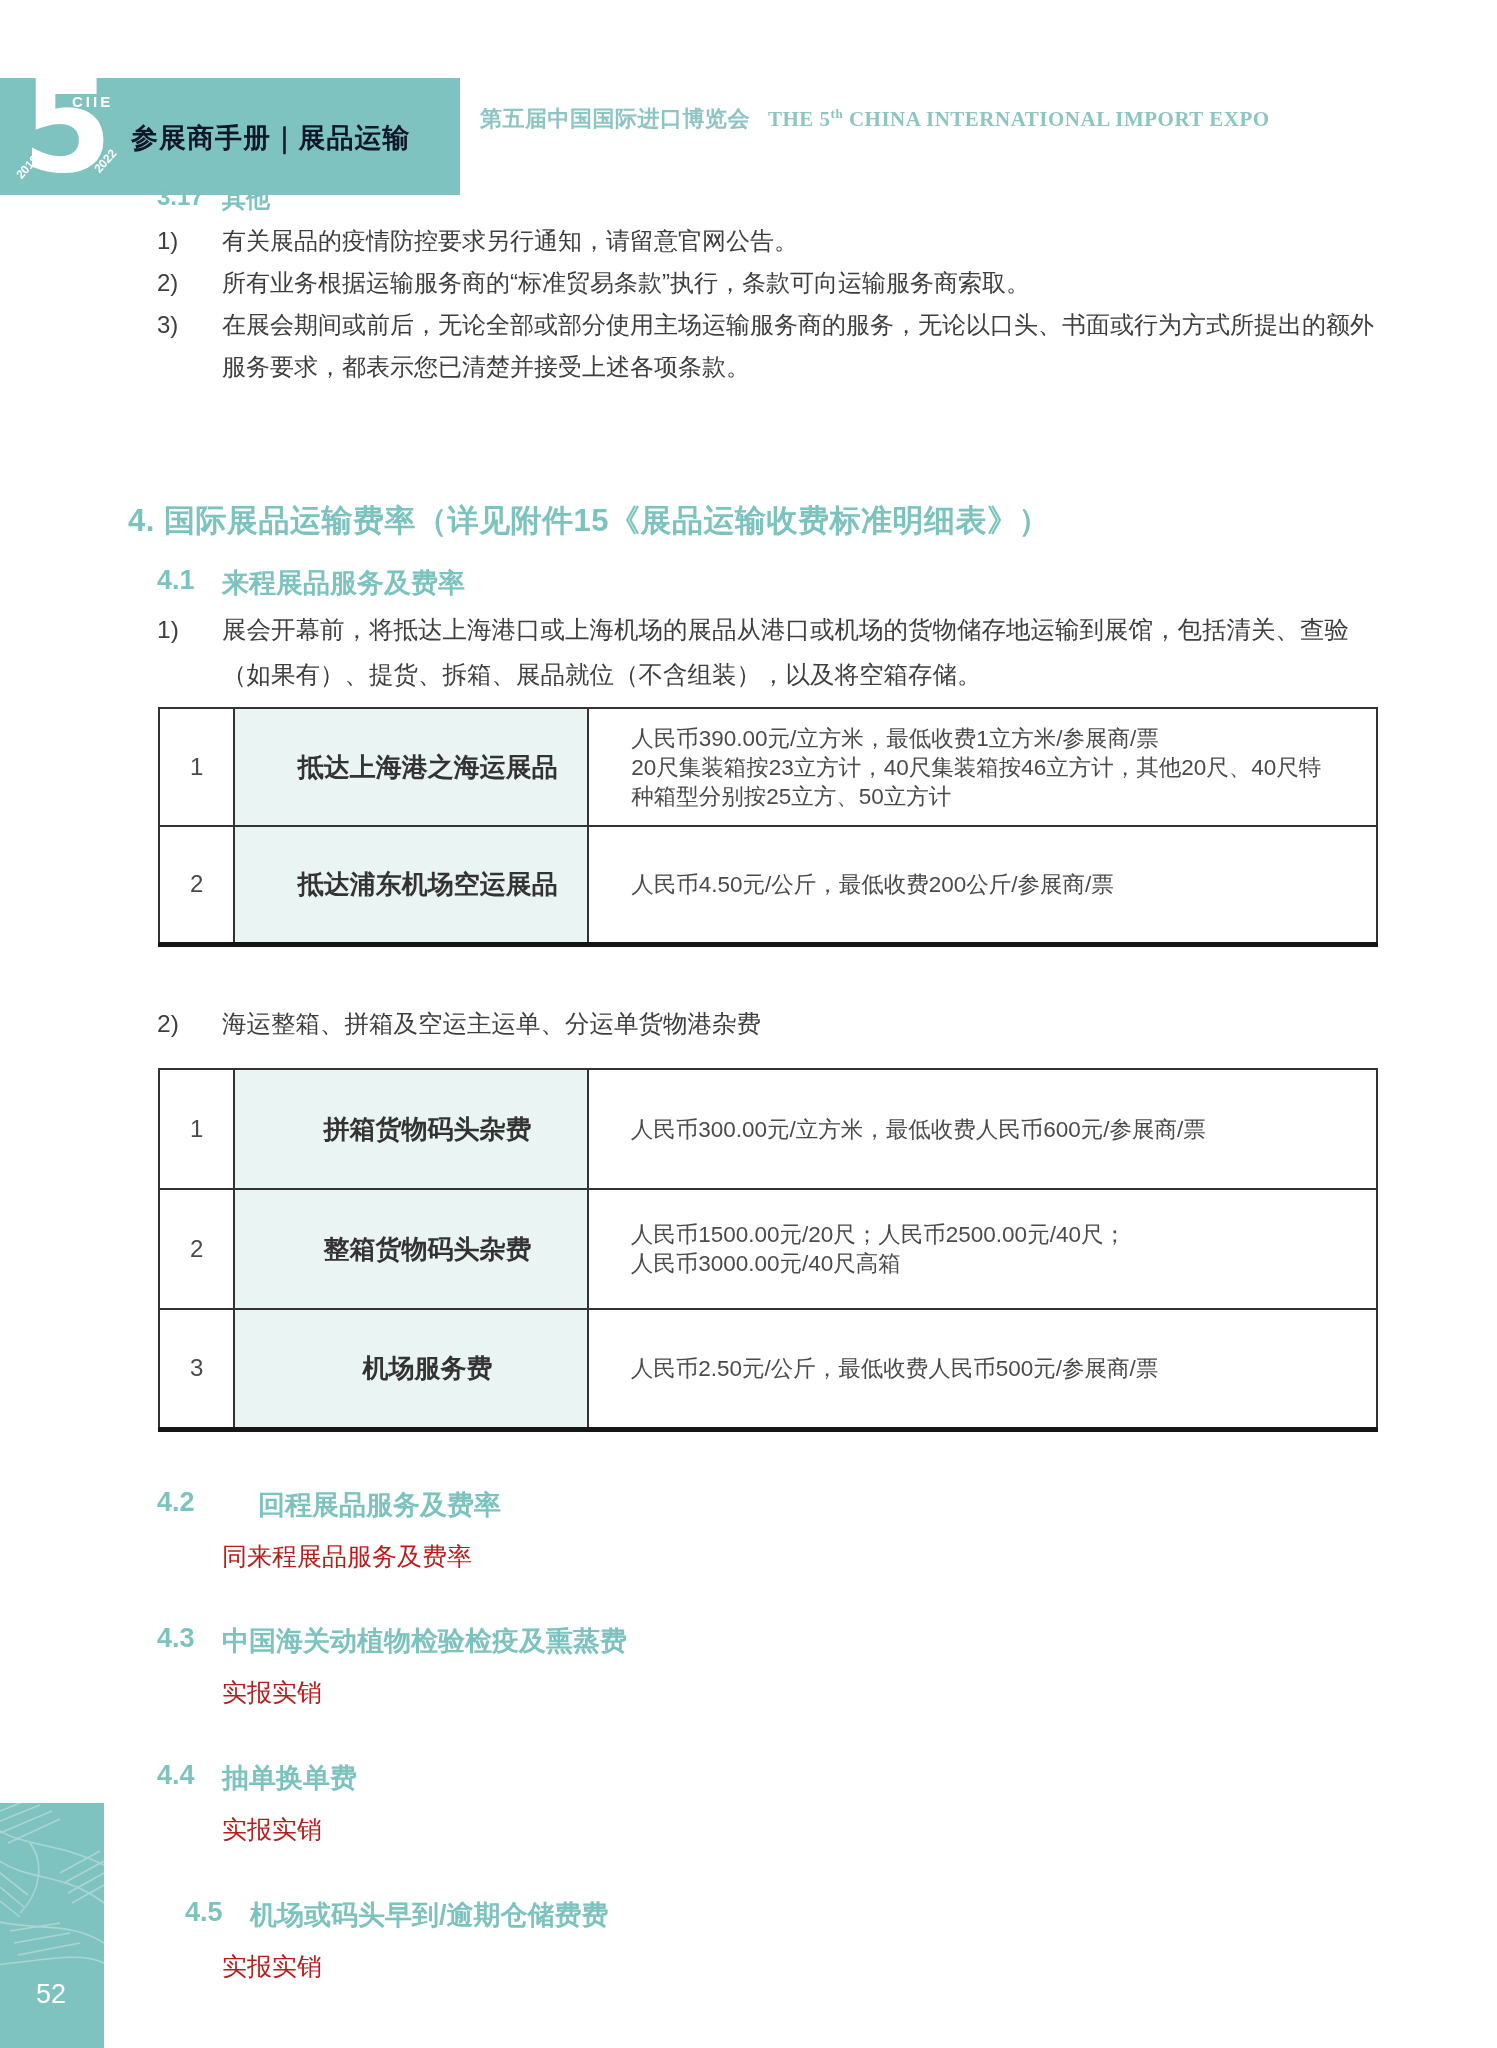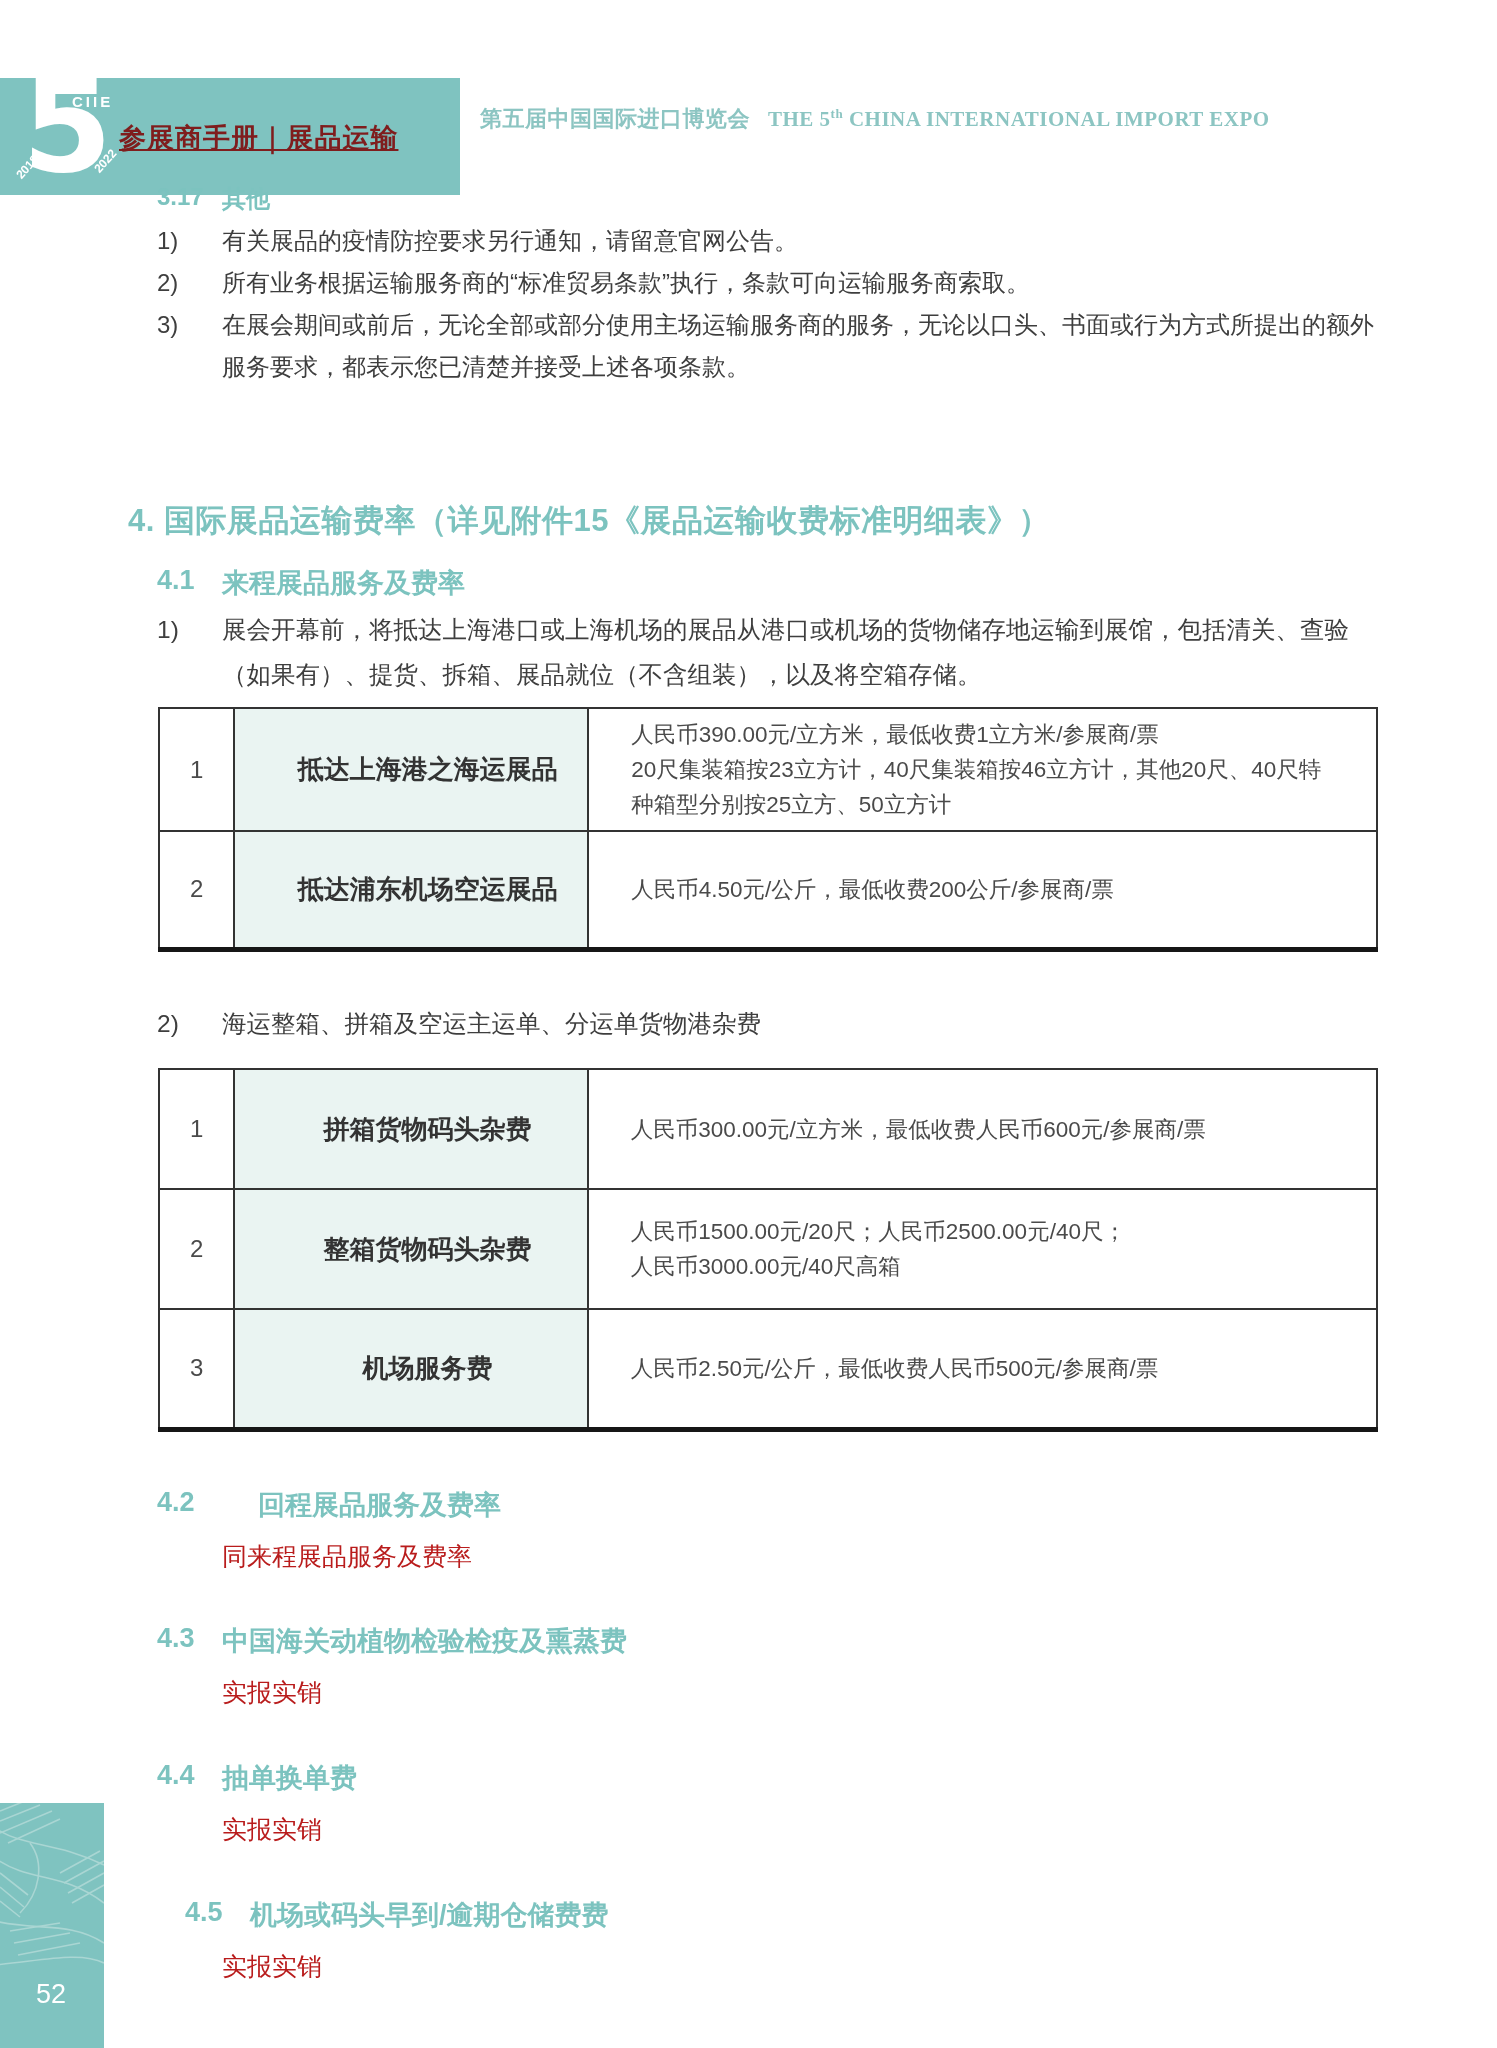--- a/index.html
+++ b/index.html
@@ -9,21 +9,21 @@
     overflow:hidden;
   }
 
   
   .band { position:absolute; left:0; top:78px; width:460px; height:117px; background:#7fc3c0; }
   .logo { position:absolute; left:12px; top:0px; width:112px; height:117px; color:#ffffff; }
   .logo-5 { position:absolute; left:10px; top:-17px; font-size:130px; line-height:1; font-weight:bold; font-family:"DejaVu Sans",sans-serif; }
   .logo-ciie { position:absolute; left:60px; top:15px; font-size:15px; font-weight:bold; letter-spacing:3px; }
   .logo-y1 { position:absolute; left:2px; top:82px; font-size:12px; font-weight:bold; transform:rotate(-48deg); }
   .logo-y2 { position:absolute; left:80px; top:76px; font-size:12px; font-weight:bold; transform:rotate(-48deg); }
-  .band-label { position:absolute; left:119px; top:42px; font-size:27px; font-weight:bold; color:#7f1d1d; letter-spacing:1px;text-decoration:underline; }
+  .band-label { position:absolute; left:131px; top:42px; font-size:27px; font-weight:bold; color:#0f172a; letter-spacing:1px; }
 
   .expo-title {
     position:absolute; top:104px; left:480px; width:898px; text-align:left;
     color:#8cc5c2; font-family:"Liberation Serif","DejaVu Serif",serif; font-weight:bold;
     font-size:22px; letter-spacing:0.5px; white-space:nowrap;
   }
   .expo-title .en { font-size:21px; }
   .expo-title sup { font-size:13px; }
   .expo-gap { display:inline-block; width:18px; }
 
@@ -58,21 +58,21 @@
   .fee-table {
     position:absolute; left:158px; width:1220px; border-collapse:collapse;
     border-top:2px solid #333; border-left:2px solid #333; border-right:2px solid #333;
     border-bottom:5px solid #161616;
   }
   #table1 { top:707px; }
   #table2 { top:1068px; }
   .fee-table td { border:2px solid #333; }
   .fee-table .c-no { width:79px; text-align:center; font-size:24px; color:#4a4a4a; }
   .fee-table .c-name { width:355px; background:#eaf4f2; text-align:center; font-weight:bold; font-size:26px; color:#333;padding-left:34px; }
-  .fee-table .c-desc { width:786px; padding:8px 42px; font-size:22.5px; line-height:35px; color:#4a4a4a; white-space:pre-line; vertical-align:middle; }
+  .fee-table .c-desc { width:786px; padding:8px 42px; font-size:22.5px; line-height:29px; color:#4a4a4a; white-space:pre-line; vertical-align:middle; }
   #table1 tr { height:118px; }
   #table2 tr { height:120px; }
 
   
   .footer-art { position:absolute; left:0; top:1803px; width:104px; height:317px; background:#7fc3c0; }
   .footer-art svg { position:absolute; left:0; top:0; }
   .page-num { position:absolute; left:36px; top:176px; color:#ffffff; font-size:27px; }
 </style>
 </head>
 <body>

